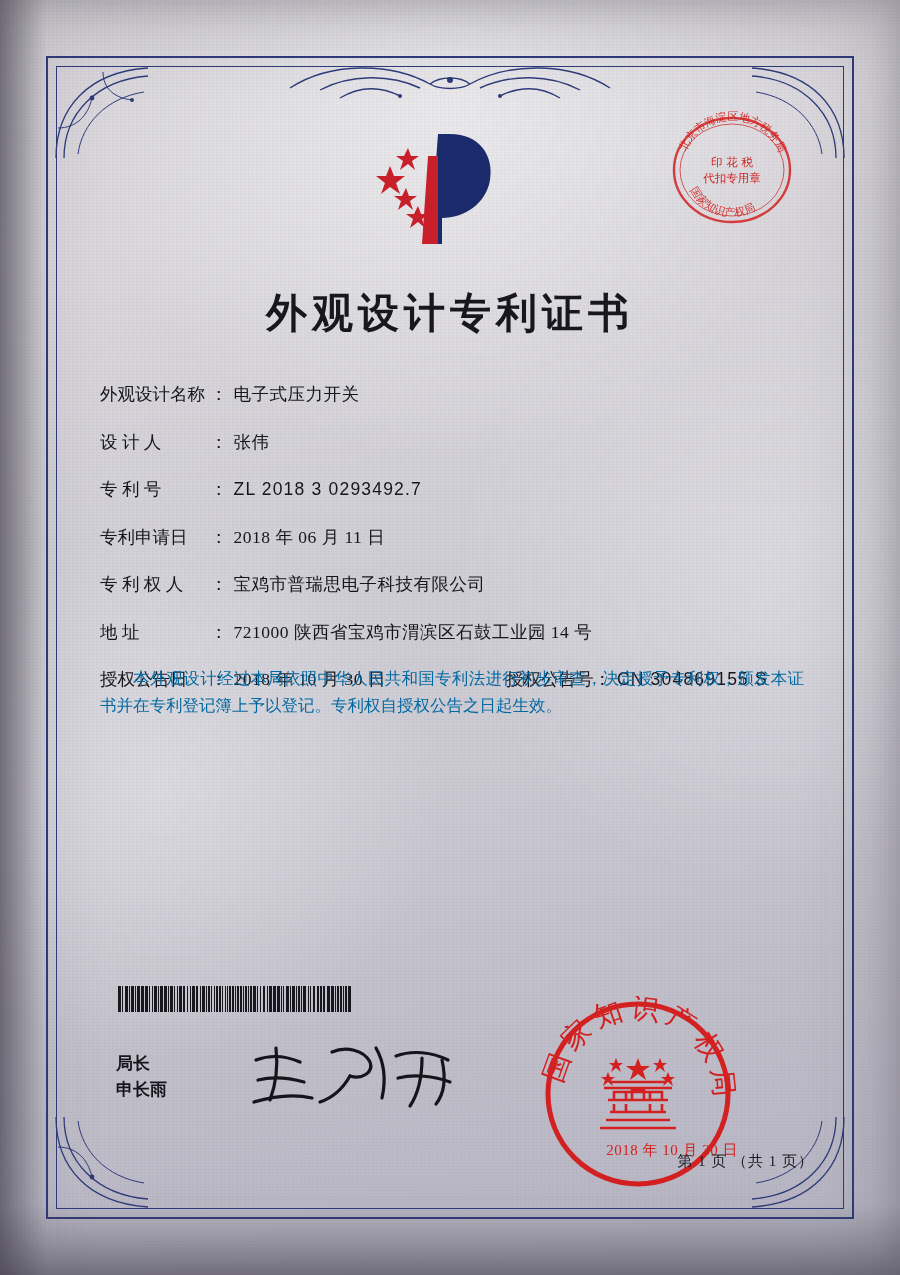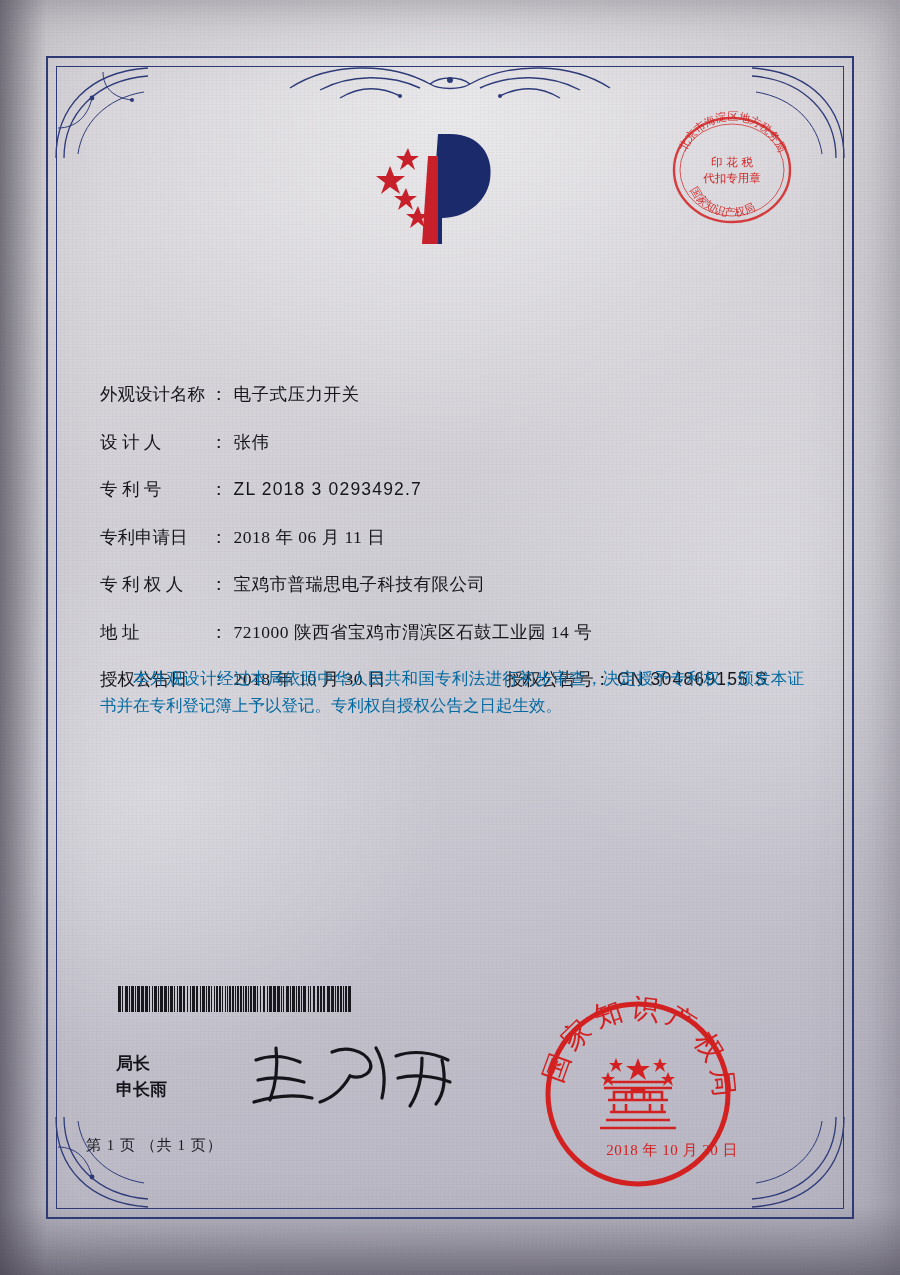--- a/index.html
+++ b/index.html
@@ -195,22 +195,22 @@
     top: 1045px;
     font-size: 15px;
     color: #d32020;
     letter-spacing: 0.5px;
     white-space: nowrap;
   }
 
   .page-footer {
     position: absolute;
     left: 0; right: 0;
-    bottom: 24px;
-    text-align: left;
+    bottom: 8px;
+    text-align: right;
     font-size: 15px;
     color: #1b1b22;
     letter-spacing: 1px;
   }
 </style>
 </head>
 <body>
 
 <div id="page">
   <div class="paper"></div>
@@ -298,20 +298,21 @@
       <text font-size="11" fill="#d32020" font-family="'DejaVu Serif',serif" opacity="0.9">
         <textPath href="#arcTop" startOffset="12%">北京市海淀区地方税务局</textPath>
       </text>
       <text font-size="11" fill="#d32020" font-family="'DejaVu Serif',serif" opacity="0.9">
         <textPath href="#arcBottom" startOffset="14%">国家知识产权局</textPath>
       </text>
       <text x="64" y="60" text-anchor="middle" font-size="11.5" fill="#d32020" font-family="'DejaVu Serif',serif">印 花 税</text>
       <text x="64" y="76" text-anchor="middle" font-size="11.5" fill="#d32020" font-family="'DejaVu Serif',serif">代扣专用章</text>
     </svg>
 
+    <div class="title">外观设计专利证书</div>
 
     <div class="fields">
       <div class="field-row">
         <span class="field-label">外观设计名称</span>
         <span class="field-colon">：</span>
         <span class="field-value">电子式压力开关</span>
       </div>
       <div class="field-row">
         <span class="field-label">设 计 人</span>
         <span class="field-colon">：</span>

